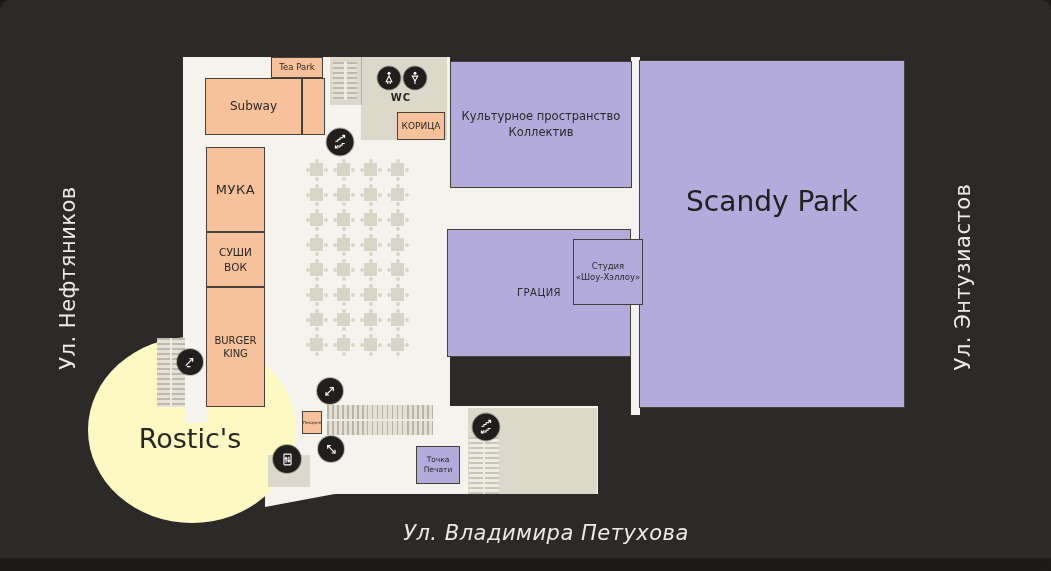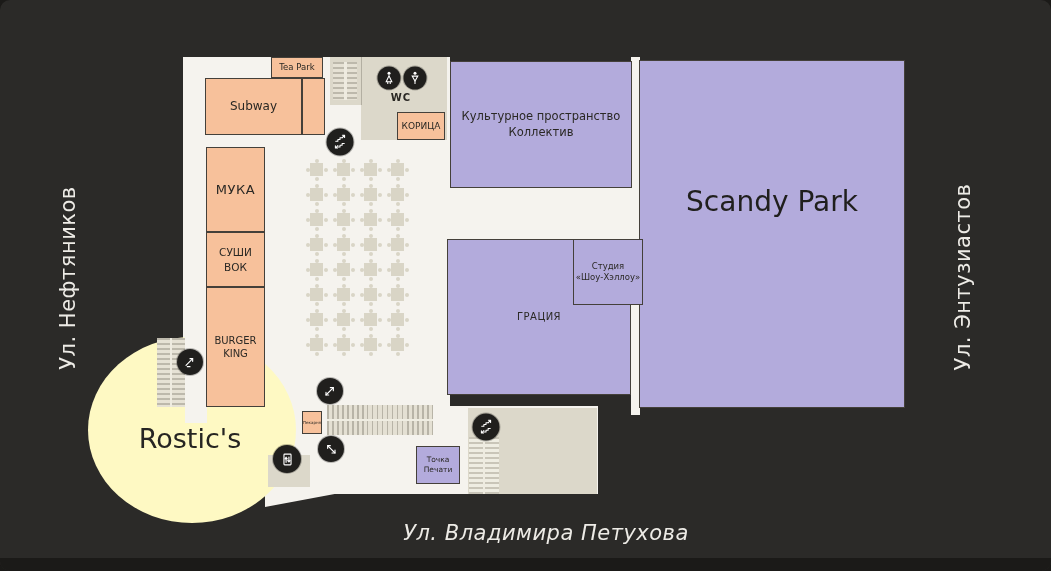--- a/index.html
+++ b/index.html
@@ -89,21 +89,21 @@
 
   <div class="store purple" style="left:450px;top:61px;width:182px;height:127px;">
     <div class="lbl" style="font-size:11.5px;">
       <div>Культурное пространство</div>
       <div>Коллектив</div>
     </div>
   </div>
   <div class="store purple" style="left:639px;top:60px;width:266px;height:348px;">
     <span class="lbl" style="font-size:28px;position:relative;top:-32px;color:#201f1d;">Scandy Park</span>
   </div>
-  <div class="store purple" style="left:447px;top:239px;width:184px;height:156px;">
+  <div class="store purple" style="left:447px;top:229px;width:184px;height:128px;">
     <span class="lbl" style="font-size:10px;letter-spacing:.5px;">ГРАЦИЯ</span>
   </div>
   <div class="store purple" style="left:573px;top:239px;width:70px;height:66px;">
     <div class="lbl" style="font-size:8.5px;">
       <div>Студия</div>
       <div>«Шоу-Хэллоу»</div>
     </div>
   </div>
   <div class="store purple" style="left:416px;top:446px;width:44px;height:38px;">
     <span class="lbl" style="font-size:7.5px;">Точка Печати</span>

